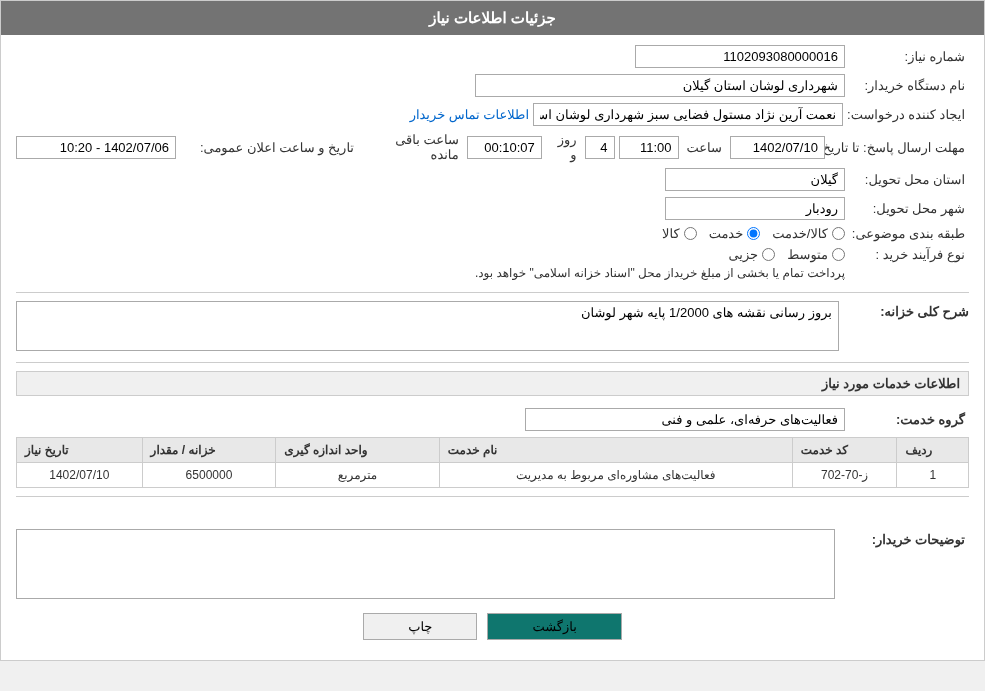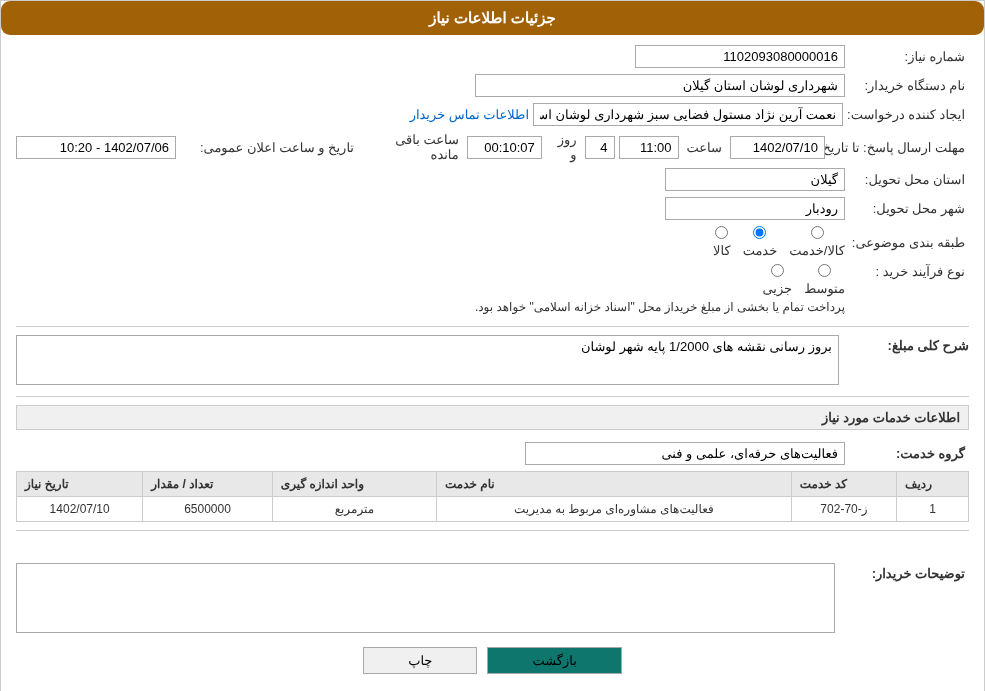--- a/index.html
+++ b/index.html
@@ -10,28 +10,27 @@
       direction: rtl;
       color: #333;
     }
     .page-wrapper {
       max-width: 985px;
       margin: 0 auto;
       background: #fff;
       border: 1px solid #ccc;
     }
     .header-bar {
-      background: #a16207;
+      background: #737373;
       color: #fff;
       text-align: center;
       padding: 8px 10px;
       font-size: 15px;
       font-weight: bold;
       letter-spacing: 1px;
-      border-radius: 9px;
     }
     .content {
       padding: 10px 15px;
     }
     .row {
       display: flex;
       align-items: center;
       margin-bottom: 6px;
       gap: 4px;
     }
@@ -73,21 +72,20 @@
     .radio-group {
       display: flex;
       align-items: center;
       gap: 12px;
       direction: rtl;
     }
     .radio-item {
       display: flex;
       align-items: center;
       gap: 4px;
-      flex-direction: column;
     }
     .radio-item input[type="radio"] {
       margin: 0;
     }
     .textarea-field {
       border: 1px solid #aaa;
       background: #fff;
       padding: 3px 6px;
       font-size: 13px;
       font-family: Tahoma, Arial, sans-serif;
@@ -255,21 +253,21 @@
             <span>جزیی</span>
           </div>
         </div>
         <div class="note-text" style="text-align:right;">پرداخت تمام یا بخشی از مبلغ خریداز محل "اسناد خزانه اسلامی" خواهد بود.</div>
       </div>
     </div>
 
     <hr class="section-divider">
 
     <div class="shrh-row">
-      <span class="shrh-label" style="font-weight:bold; min-width:130px;">شرح کلی مبلغ:</span>
+      <span class="shrh-label" style="font-weight:bold; min-width:130px;">شرح کلی خزانه:</span>
       <div class="shrh-content">
         <textarea class="textarea-field" style="height: 50px;" readonly="">بروز رسانی نقشه های 1/2000 پایه شهر لوشان</textarea>
       </div>
     </div>
 
     <hr class="section-divider">
 
     <div class="sub-section-header">اطلاعات خدمات مورد نیاز</div>
 
     <div class="row">
@@ -277,21 +275,21 @@
       <input class="input-field" type="text" readonly="" style="width: 320px;" value="فعالیت‌های حرفه‌ای، علمی و فنی">
     </div>
 
     <table class="table-container">
       <thead>
         <tr>
           <th>ردیف</th>
           <th>کد خدمت</th>
           <th>نام خدمت</th>
           <th>واحد اندازه گیری</th>
-          <th>تعداد / مقدار</th>
+          <th>خزانه / مقدار</th>
           <th>تاریخ نیاز</th>
         </tr>
       </thead>
       <tbody id="table-body">
       <tr>
             <td>1</td>
             <td>ز-70-702</td>
             <td>فعالیت‌های مشاوره‌ای مربوط به مدیریت</td>
             <td>مترمربع</td>
             <td>6500000</td>

